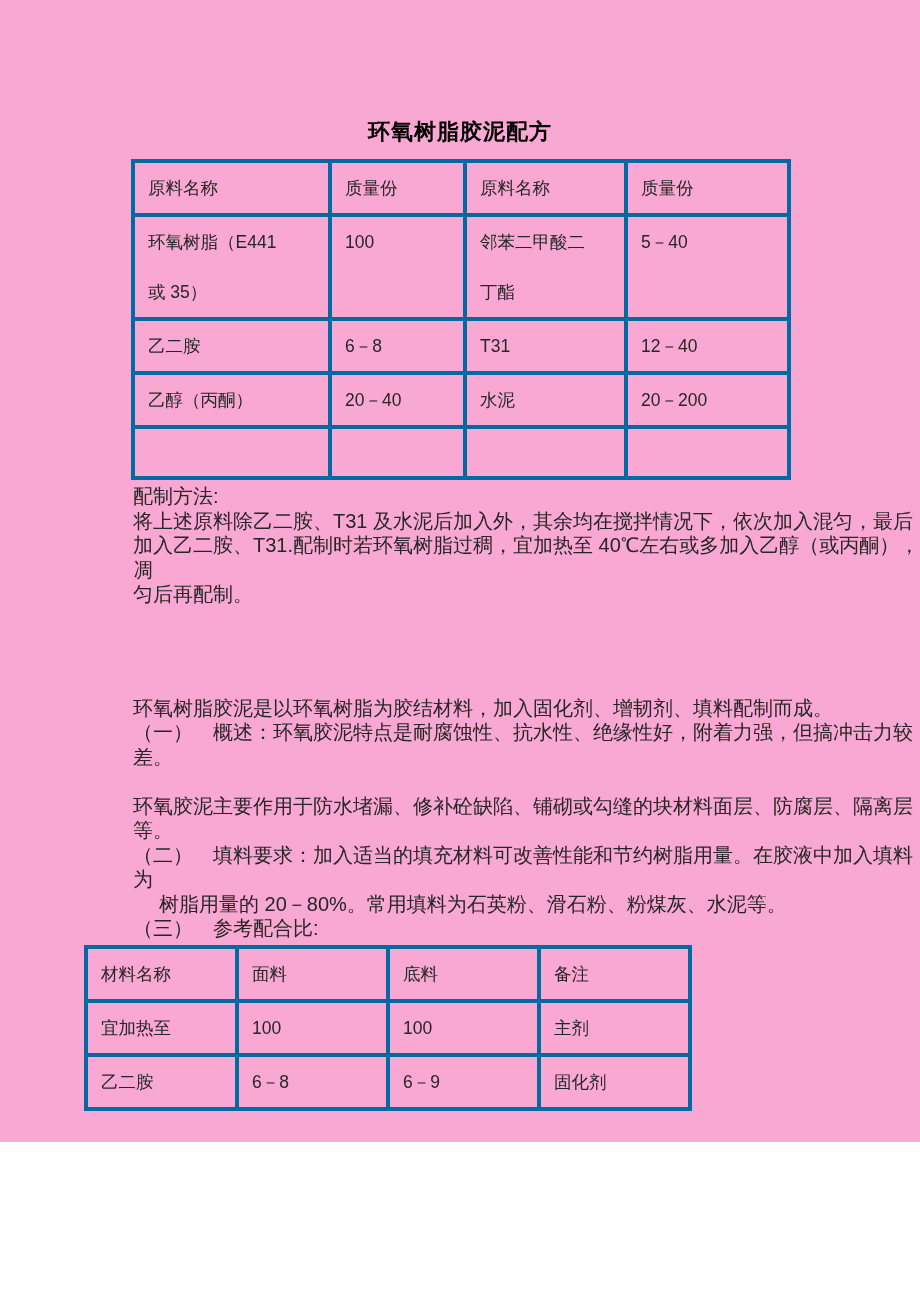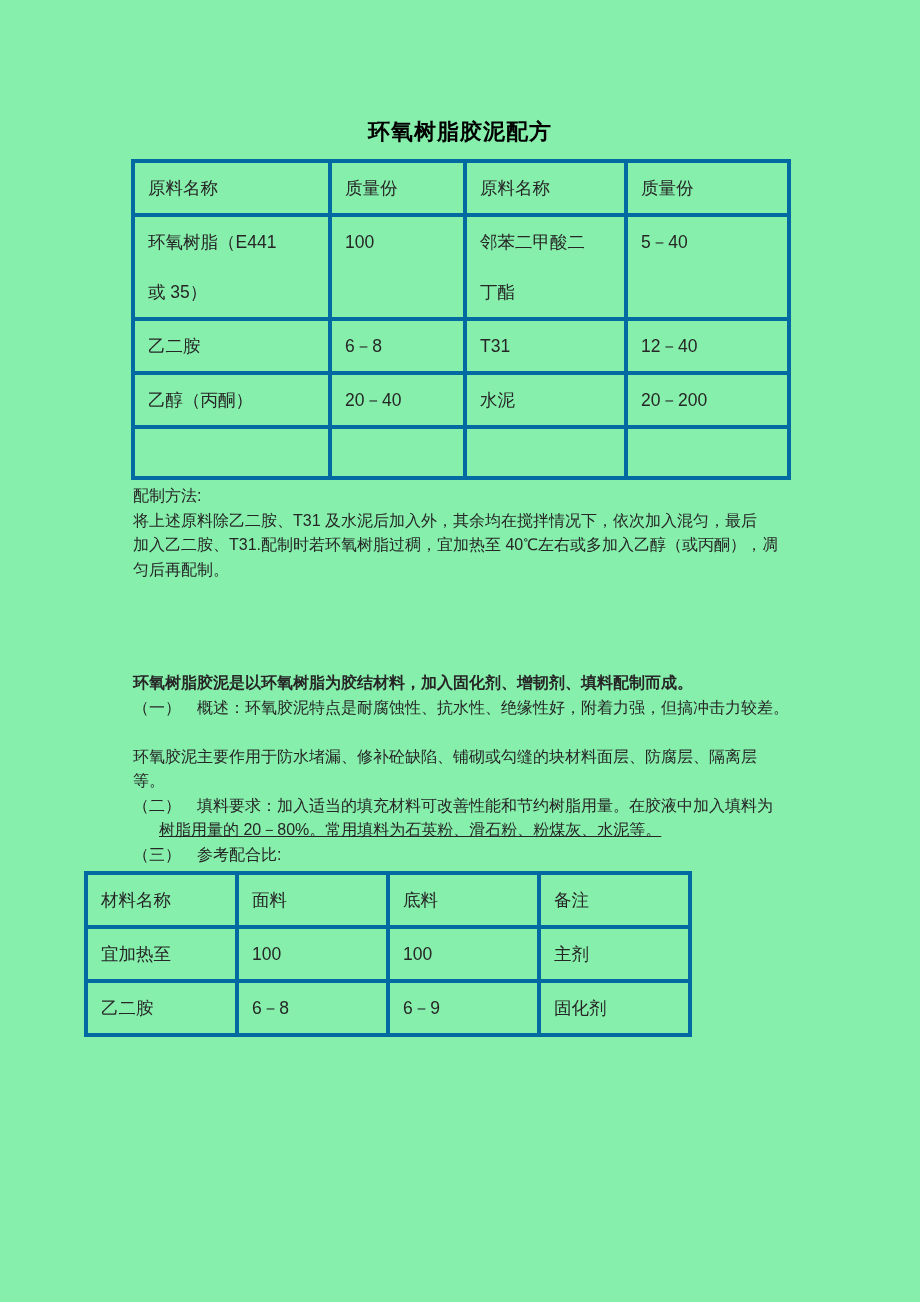--- a/index.html
+++ b/index.html
@@ -4,21 +4,21 @@
 <style>
   html, body { margin: 0; padding: 0; }
   body {
     width: 920px;
     height: 1302px;
     background: #ffffff;
     font-family: "Liberation Sans", sans-serif;
     color: #262626;
     overflow: hidden;
   }
-  .page { width: 920px; height: 1302px; background: #86efac; }
+  .page { width: 920px; height: 1142px; background: #f9a8d4; }
 
   .title {
     padding-top: 118px;
     text-align: center;
     font-size: 22px;
     font-weight: 700;
     color: #000000;
     letter-spacing: 1px;
     line-height: 28px;
   }
@@ -41,28 +41,28 @@
   .t1 col.c2 { width: 135px; }
   .t1 col.c3 { width: 161px; }
   .t1 col.c4 { width: 163px; }
 
   .t2 { margin: 4px 0 0 84px; width: 605px; }
   .t2 td { height: 49px; }
   .t2 col { width: 151px; }
 
   .block, .line {
     margin-left: 133px;
-    font-size: 16px;
+    font-size: 20px;
     line-height: 24.5px;
     white-space: pre-line;
   }
   .block-first { margin-top: 4px; }
-  .gap-large { margin-top: 89px; font-weight: bold; }
+  .gap-large { margin-top: 89px; }
   .line-blank { height: 24.5px; }
-  .line-cont { margin-left: 159px; text-decoration: underline; }
+  .line-cont { margin-left: 159px; }
 </style>
 </head>
 <body>
 
 <div class="page">
 
   <div class="title">环氧树脂胶泥配方</div>
 
   <table class="t1">
     <colgroup>

